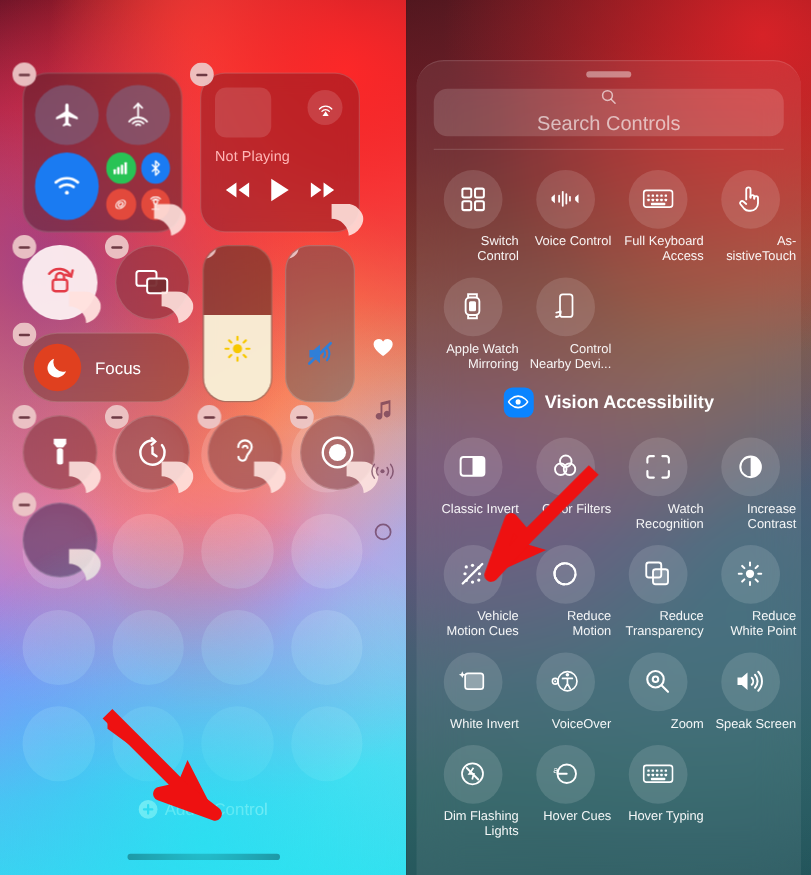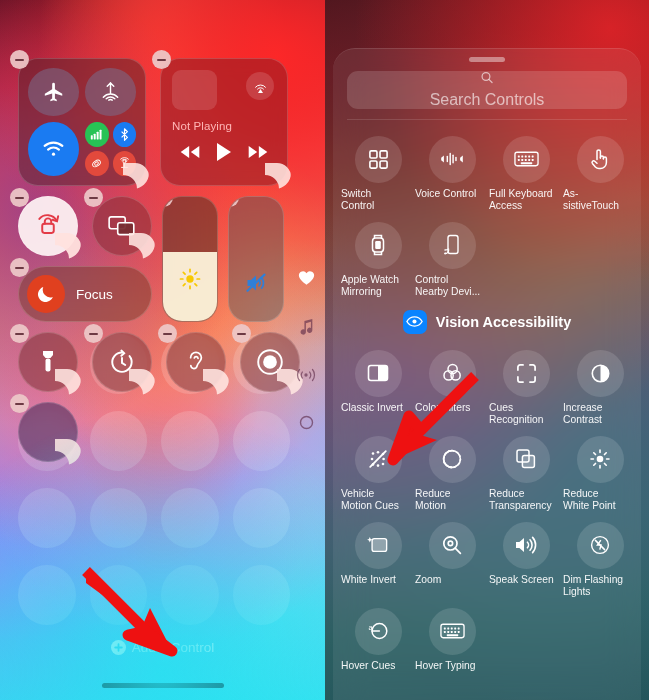--- a/index.html
+++ b/index.html
@@ -179,21 +179,21 @@
   }
   .cell { display: flex; flex-direction: column; align-items: center; padding-top: 8px; }
   .cell-ic {
     width: 47px; height: 47px; border-radius: 50%;
     background: rgba(255,255,255,.13);
     display: flex; align-items: center; justify-content: center;
     color: #fff;
   }
   .cell-lb {
     margin-top: 5px; color: rgba(255,255,255,.94);
-    font-size: 10.3px; line-height: 12px; text-align: left;
+    font-size: 10.3px; line-height: 12px; text-align: right;
     width: 74px; white-space: pre-line;
   }
 
   .sec-head { display: flex; align-items: center; gap: 9px; padding: 12px 16px 0; justify-content: center; }
   .sec-ic { width: 24px; height: 24px; border-radius: 7px; background: #0a84ff;
             display:flex; align-items:center; justify-content:center; }
   .sec-lb { color: #fff; font-size: 14.5px; font-weight: 600; }
 
   .arrow-right { position: absolute; left: 52px; top: 372px; z-index: 20; }
 </style>
@@ -609,21 +609,21 @@
         </div>
         <div class="cell">
           <div class="cell-ic">
             <svg width="21" height="21" viewBox="0 0 22 22" fill="none" stroke="#fff" stroke-width="1.8" stroke-linecap="round">
                 <path d="M2 7.4V4.2A2.2 2.2 0 0 1 4.2 2h3.2"></path>
                 <path d="M14.6 2h3.2A2.2 2.2 0 0 1 20 4.2v3.2"></path>
                 <path d="M20 14.6v3.2a2.2 2.2 0 0 1-2.2 2.2h-3.2"></path>
                 <path d="M7.4 20H4.2A2.2 2.2 0 0 1 2 17.8v-3.2"></path>
               </svg>
           </div>
-          <div class="cell-lb">Cues
+          <div class="cell-lb">Watch
 Recognition</div>
         </div>
         <div class="cell">
           <div class="cell-ic">
             <svg width="21" height="21" viewBox="0 0 22 22" fill="none" stroke="#fff" stroke-width="1.7">
                 <circle cx="11" cy="11" r="8.6"></circle>
                 <path d="M11 2.4a8.6 8.6 0 0 1 0 17.2z" fill="#fff" stroke="none"></path>
               </svg>
           </div>
           <div class="cell-lb">Increase
@@ -685,20 +685,32 @@
         </div>
 
         <div class="cell">
           <div class="cell-ic">
             <svg width="22" height="20" viewBox="0 0 24 22" fill="none" stroke="#fff" stroke-width="1.5">
                 <rect x="5.5" y="4" width="16" height="14" rx="2.4" fill="rgba(255,255,255,.3)"></rect>
                 <path d="M3 2.2l.9 2.1 2.1.9-2.1.9L3 8.2l-.9-2.1L0 5.2l2.1-.9z" fill="#fff" stroke="none"></path>
               </svg>
           </div>
           <div class="cell-lb">White Invert</div>
+        </div>
+        <div class="cell">
+          <div class="cell-ic">
+            <svg width="23" height="22" viewBox="0 0 24 22" fill="none" stroke="#fff" stroke-width="1.4">
+                <circle cx="13.5" cy="11" r="8"></circle>
+                <circle cx="13.5" cy="5.6" r="1.5" fill="#fff" stroke="none"></circle>
+                <path d="M9.4 8.6h8.2M13.5 8.6v4.4M13.5 13l-2.4 4.4M13.5 13l2.4 4.4" stroke-linecap="round"></path>
+                <circle cx="3.3" cy="11" r="2.4"></circle>
+                <circle cx="3.3" cy="11" r=".9" fill="#fff" stroke="none"></circle>
+              </svg>
+          </div>
+          <div class="cell-lb">VoiceOver</div>
         </div>
         <div class="cell">
           <div class="cell-ic">
             <svg width="22" height="22" viewBox="0 0 22 22" fill="none" stroke="#fff" stroke-width="1.7" stroke-linecap="round">
                 <circle cx="9.4" cy="9.4" r="6.6"></circle>
                 <path d="M14.2 14.2 19.4 19.4"></path>
                 <circle cx="9.4" cy="9.4" r="2.2"></circle>
               </svg>
           </div>
           <div class="cell-lb">Zoom</div>

